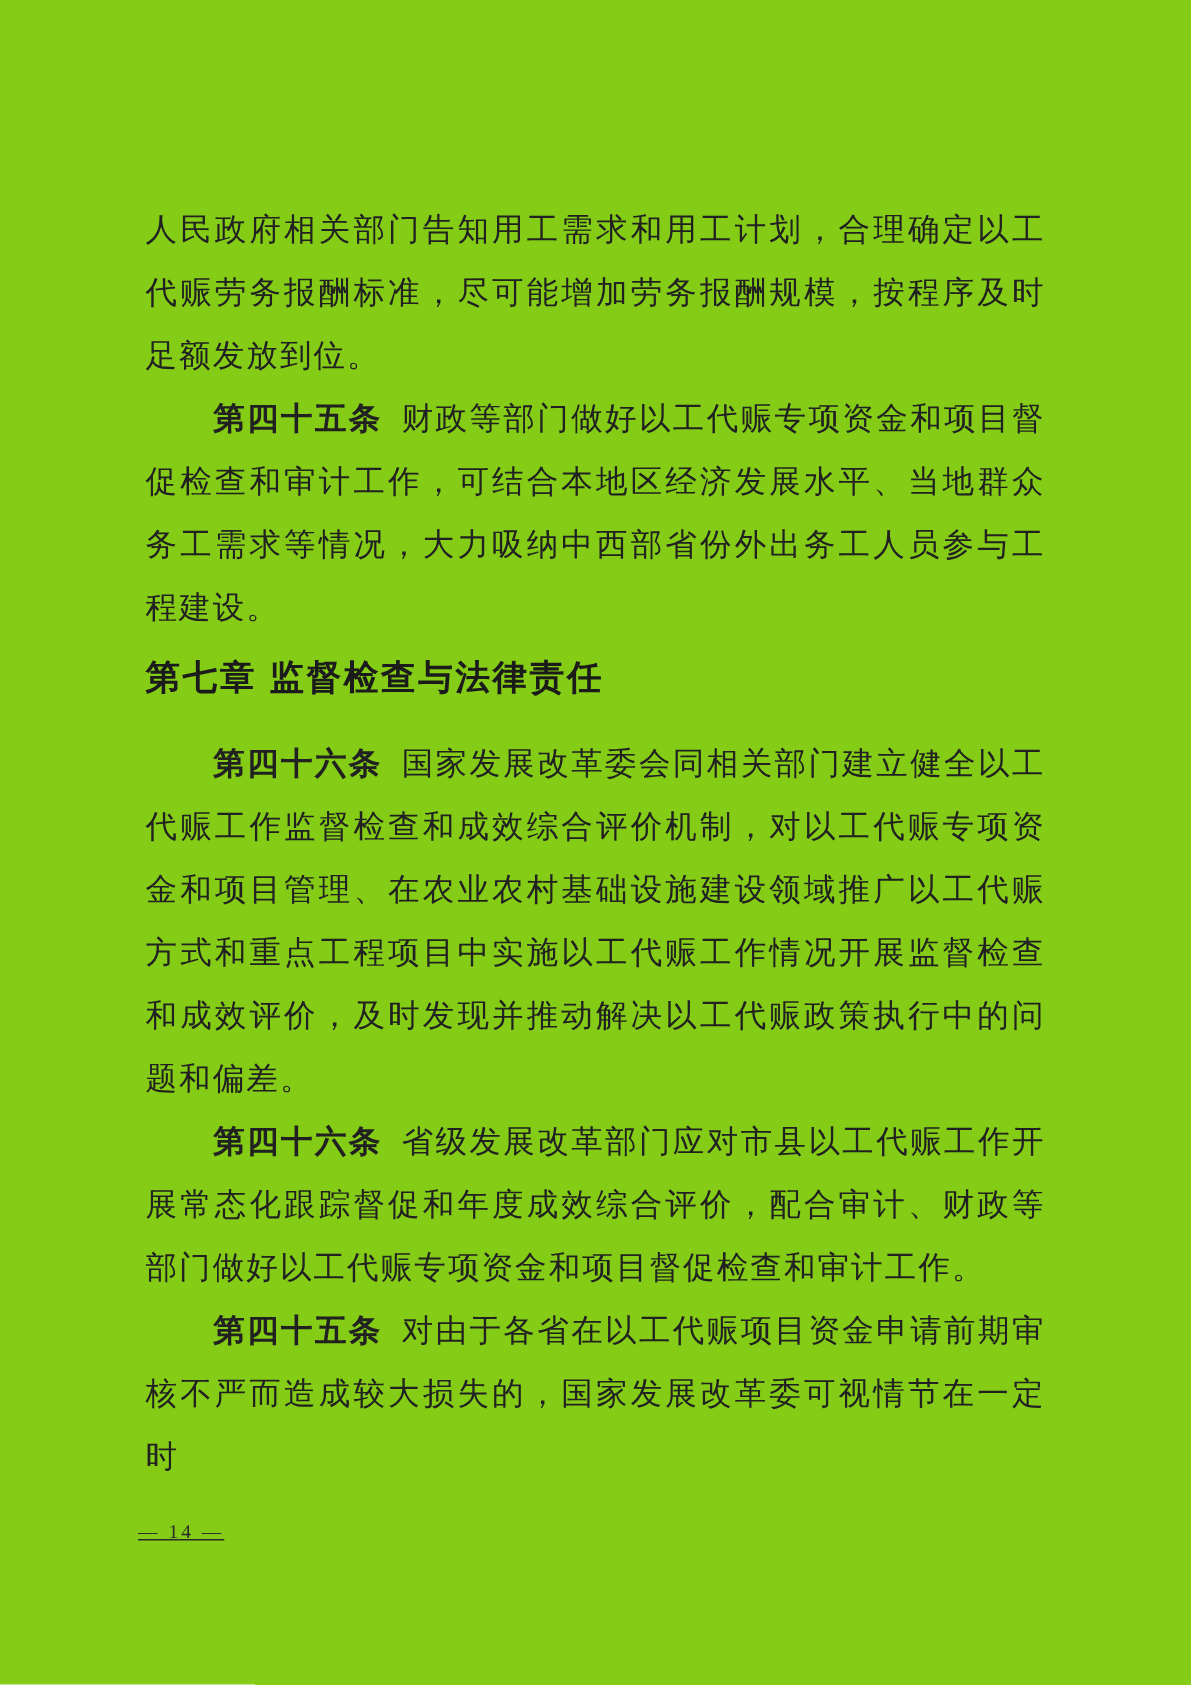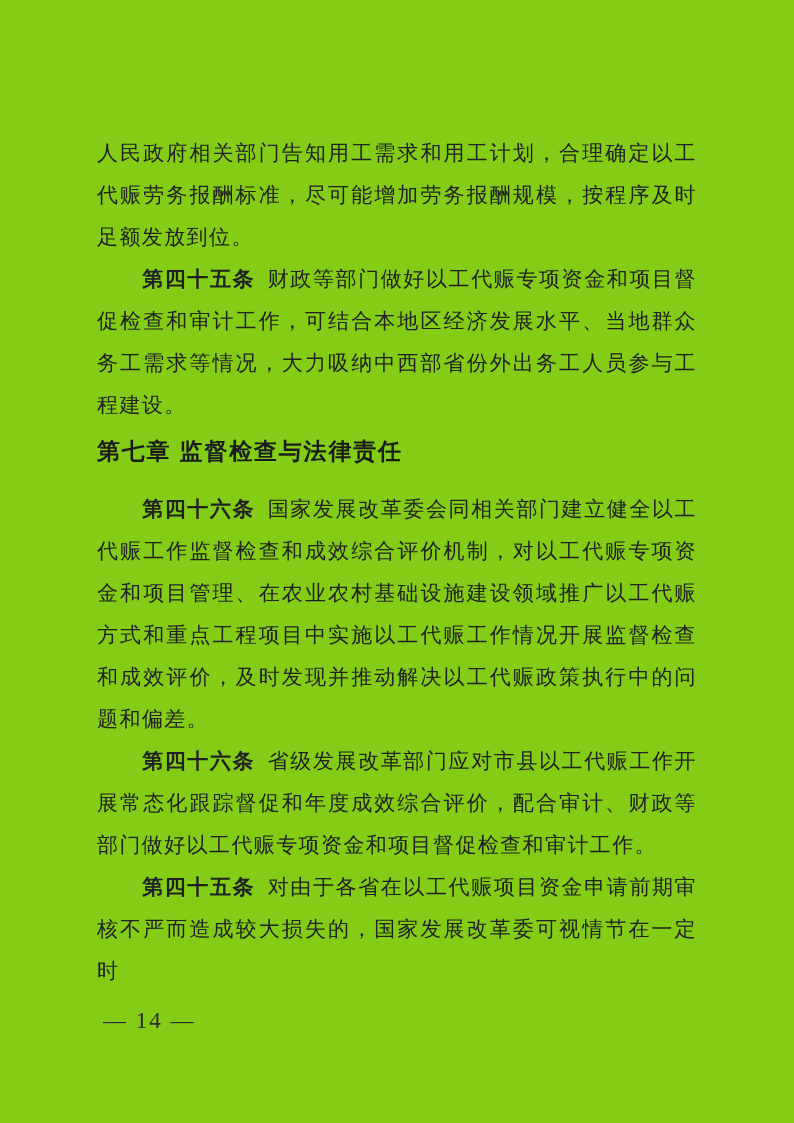--- a/index.html
+++ b/index.html
@@ -47,27 +47,28 @@
     font-family: "Liberation Sans", "DejaVu Sans", sans-serif;
     font-weight: bold;
     font-size: 23px;
     line-height: 42px;
     letter-spacing: 1.8px;
     text-align: left;
     color: #1b1b1b;
   }
   .page-footer {
     position: absolute;
-    left: 103px;
+    left: 92px;
     top: 1008px;
-    font-size: 23px;
+    font-size: 13px;
     line-height: 26px;
     letter-spacing: 2px;
     color: #2a2a2a;
     font-family: "Liberation Serif", "DejaVu Serif", serif;
+    text-decoration: underline;
   }
 </style>
 </head>
 <body>
 
 <div class="page">
 
   <div class="content">
 
     <p class="body-para"><span>人民政府相关部门告知用工需求和用工计划，合理确定以工代赈劳务报酬标准，尽可能增加劳务报酬规模，按程序及时足额发放到位。</span></p>

